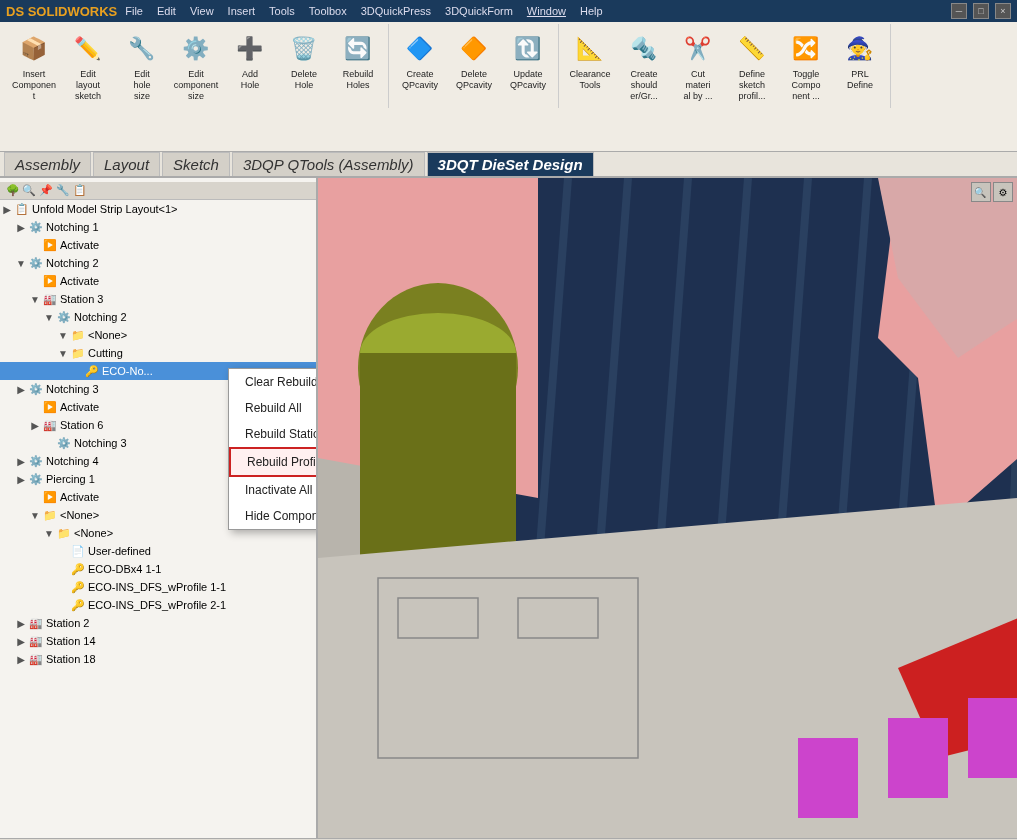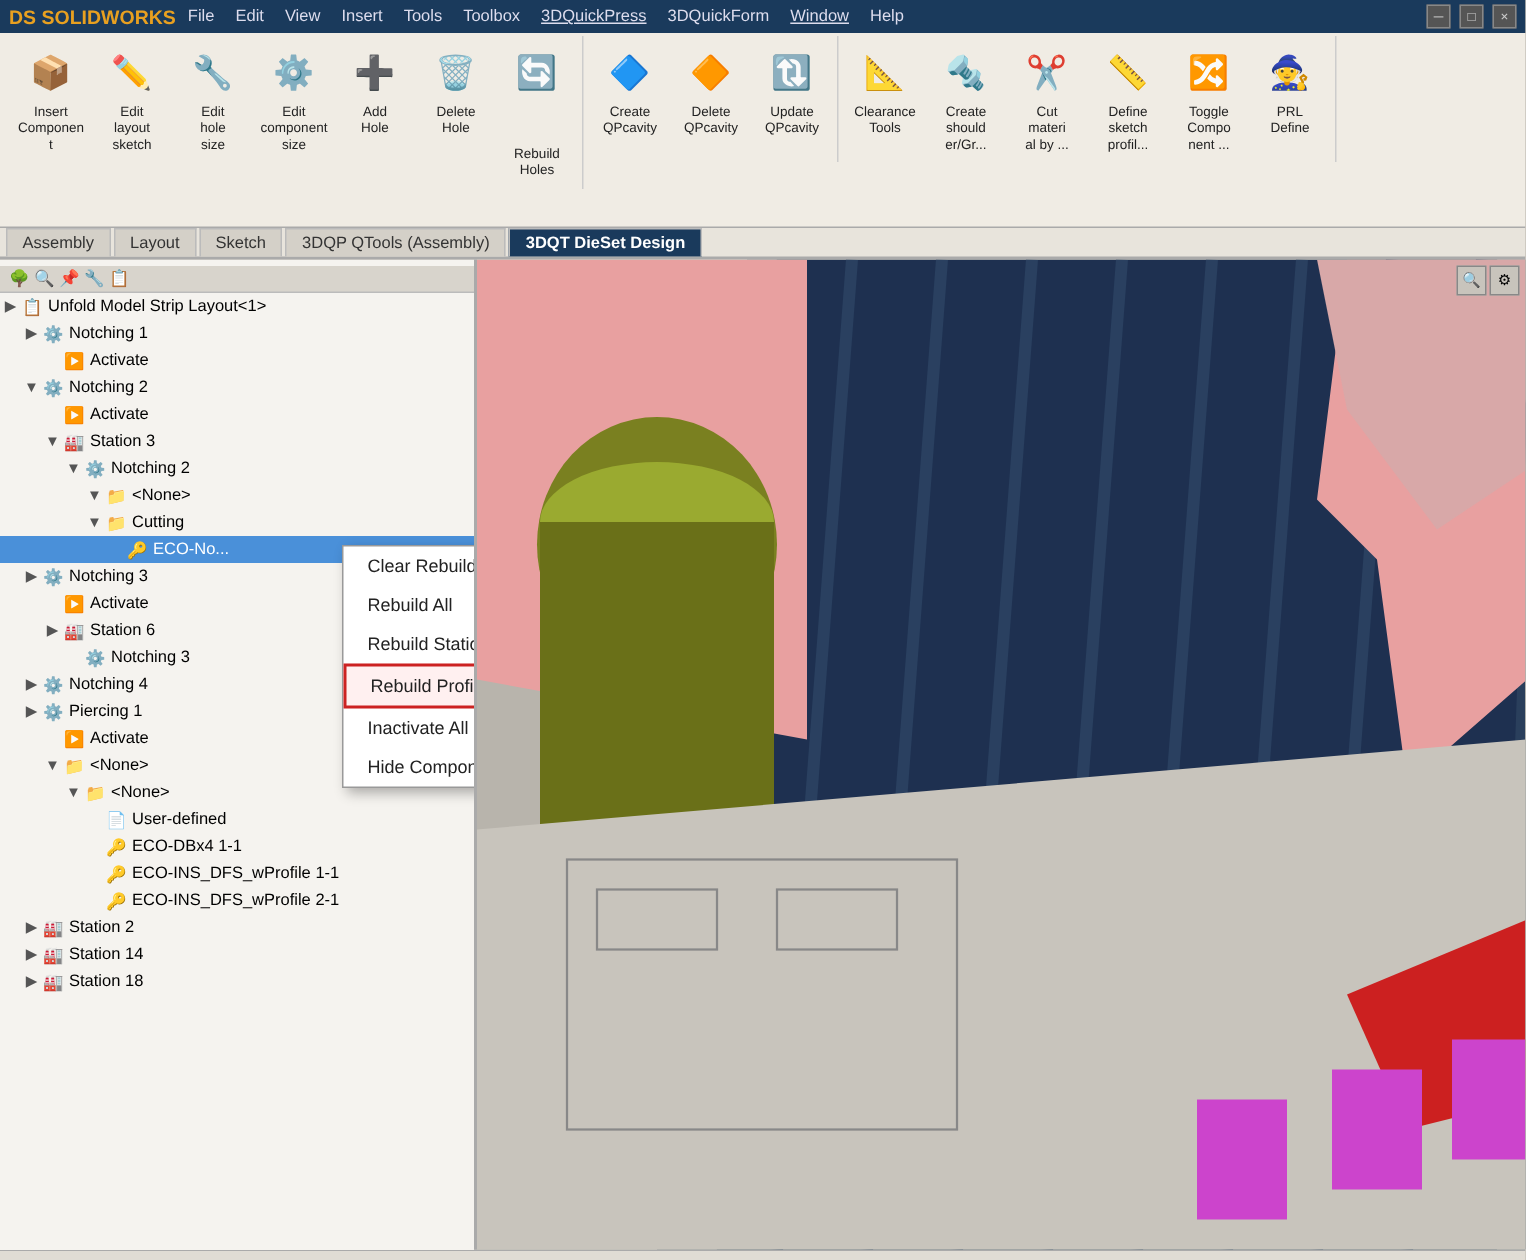--- a/index.html
+++ b/index.html
@@ -14,21 +14,21 @@
 
     
     #toolbar { background: #f0ece4; border-bottom: 1px solid #aaa; padding: 2px 4px; display: flex; align-items: flex-start; gap: 2px; min-height: 130px; }
     .toolbar-group { display: flex; flex-direction: row; align-items: flex-start; border-right: 1px solid #ccc; padding: 2px 4px; gap: 2px; }
     .toolbar-btn { display: flex; flex-direction: column; align-items: center; justify-content: flex-start; width: 52px; min-height: 80px; padding: 4px 2px; cursor: pointer; border: 1px solid transparent; border-radius: 2px; font-size: 9px; text-align: center; color: #222; background: transparent; }
     .toolbar-btn .icon-box { width: 36px; height: 36px; display: flex; align-items: center; justify-content: center; margin-bottom: 2px; }
     .toolbar-btn .btn-label { font-size: 9px; line-height: 1.2; word-break: break-word; }
 
     
     #tabbar { background: #e8e4dc; border-bottom: 2px solid #aaa; display: flex; align-items: flex-end; padding: 0 4px; }
-    .tab { padding: 3px 10px; font-size: 11px; cursor: pointer; border: 1px solid #bbb; border-bottom: none; background: #d4d0c8; margin-right: 2px; color: #333; }
+    .tab { padding: 3px 10px; font-size: 15px; cursor: pointer; border: 1px solid #bbb; border-bottom: none; background: #d4d0c8; margin-right: 2px; color: #333; font-style: italic; }
     .tab.active { background: #1a3a5c; color: white; font-weight: bold; }
 
     
     #main { display: flex; height: calc(840px - 22px - 132px - 26px); }
 
     
     #featuretree { width: 318px; min-width: 318px; background: #f5f3ef; border-right: 2px solid #aaa; overflow-y: auto; padding: 4px 0; font-size: 11px; position: relative; }
     .tree-item { display: flex; align-items: center; padding: 1px 0; cursor: pointer; white-space: nowrap; }
     .tree-item .indent { display: inline-block; }
     .tree-item .expand-icon { width: 14px; text-align: center; font-size: 10px; color: #555; flex-shrink: 0; }
@@ -54,21 +54,21 @@
 
 <div id="titlebar">
   <span class="logo">DS SOLIDWORKS</span>
   <div class="menu-items" id="menu-bar">
       <span style="cursor: pointer;">File</span>
       <span style="cursor: pointer;">Edit</span>
       <span style="cursor: pointer;">View</span>
       <span style="cursor: pointer;">Insert</span>
       <span style="cursor: pointer;">Tools</span>
       <span style="cursor: pointer;">Toolbox</span>
-      <span style="cursor: pointer; text-decoration: underline;">3DQuickPress</span>
+      <span style="cursor: pointer;">3DQuickPress</span>
       <span style="cursor: pointer;">3DQuickForm</span>
       <span style="cursor: pointer; text-decoration: underline;">Window</span>
       <span style="cursor: pointer;">Help</span>
     </div>
   <div class="window-controls">
     <div class="win-btn">─</div>
     <div class="win-btn">□</div>
     <div class="win-btn">×</div>
   </div>
 </div>
@@ -104,21 +104,21 @@
           <div class="btn-label" style="white-space: pre-line;">Add
 Hole</div>
         </div>
         <div class="toolbar-btn">
           <div class="icon-box" style="font-size: 22px;">🗑️</div>
           <div class="btn-label" style="white-space: pre-line;">Delete
 Hole</div>
         </div>
         <div class="toolbar-btn">
           <div class="icon-box" style="font-size: 22px;">🔄</div>
-          <div class="btn-label" style="white-space: pre-line; margin-top: 28px;">Rebuild
+          <div class="btn-label" style="white-space: pre-line;">Rebuild
 Holes</div>
         </div>
       </div>
       <div class="toolbar-group">
         <div class="toolbar-btn">
           <div class="icon-box" style="font-size: 22px;">🔷</div>
           <div class="btn-label" style="white-space: pre-line;">Create
 QPcavity</div>
         </div>
         <div class="toolbar-btn">

